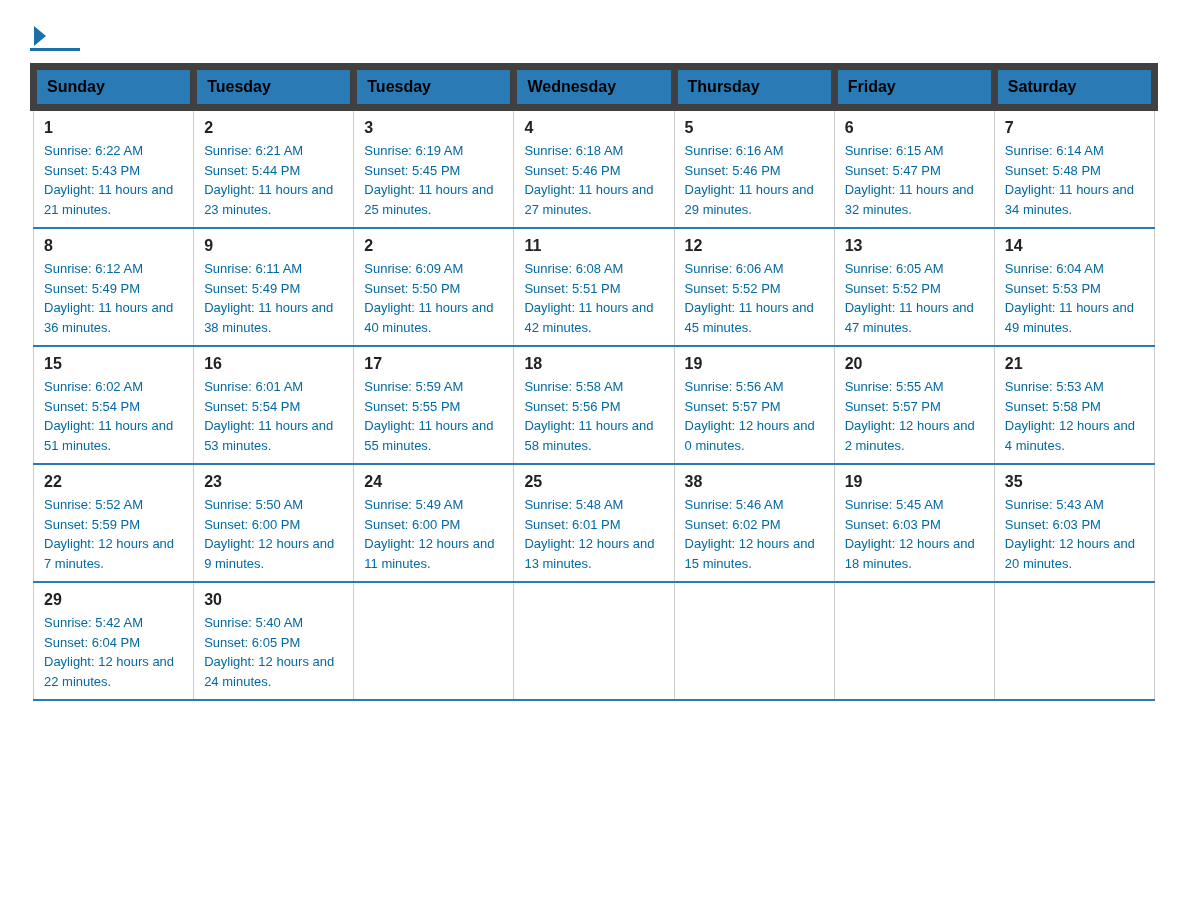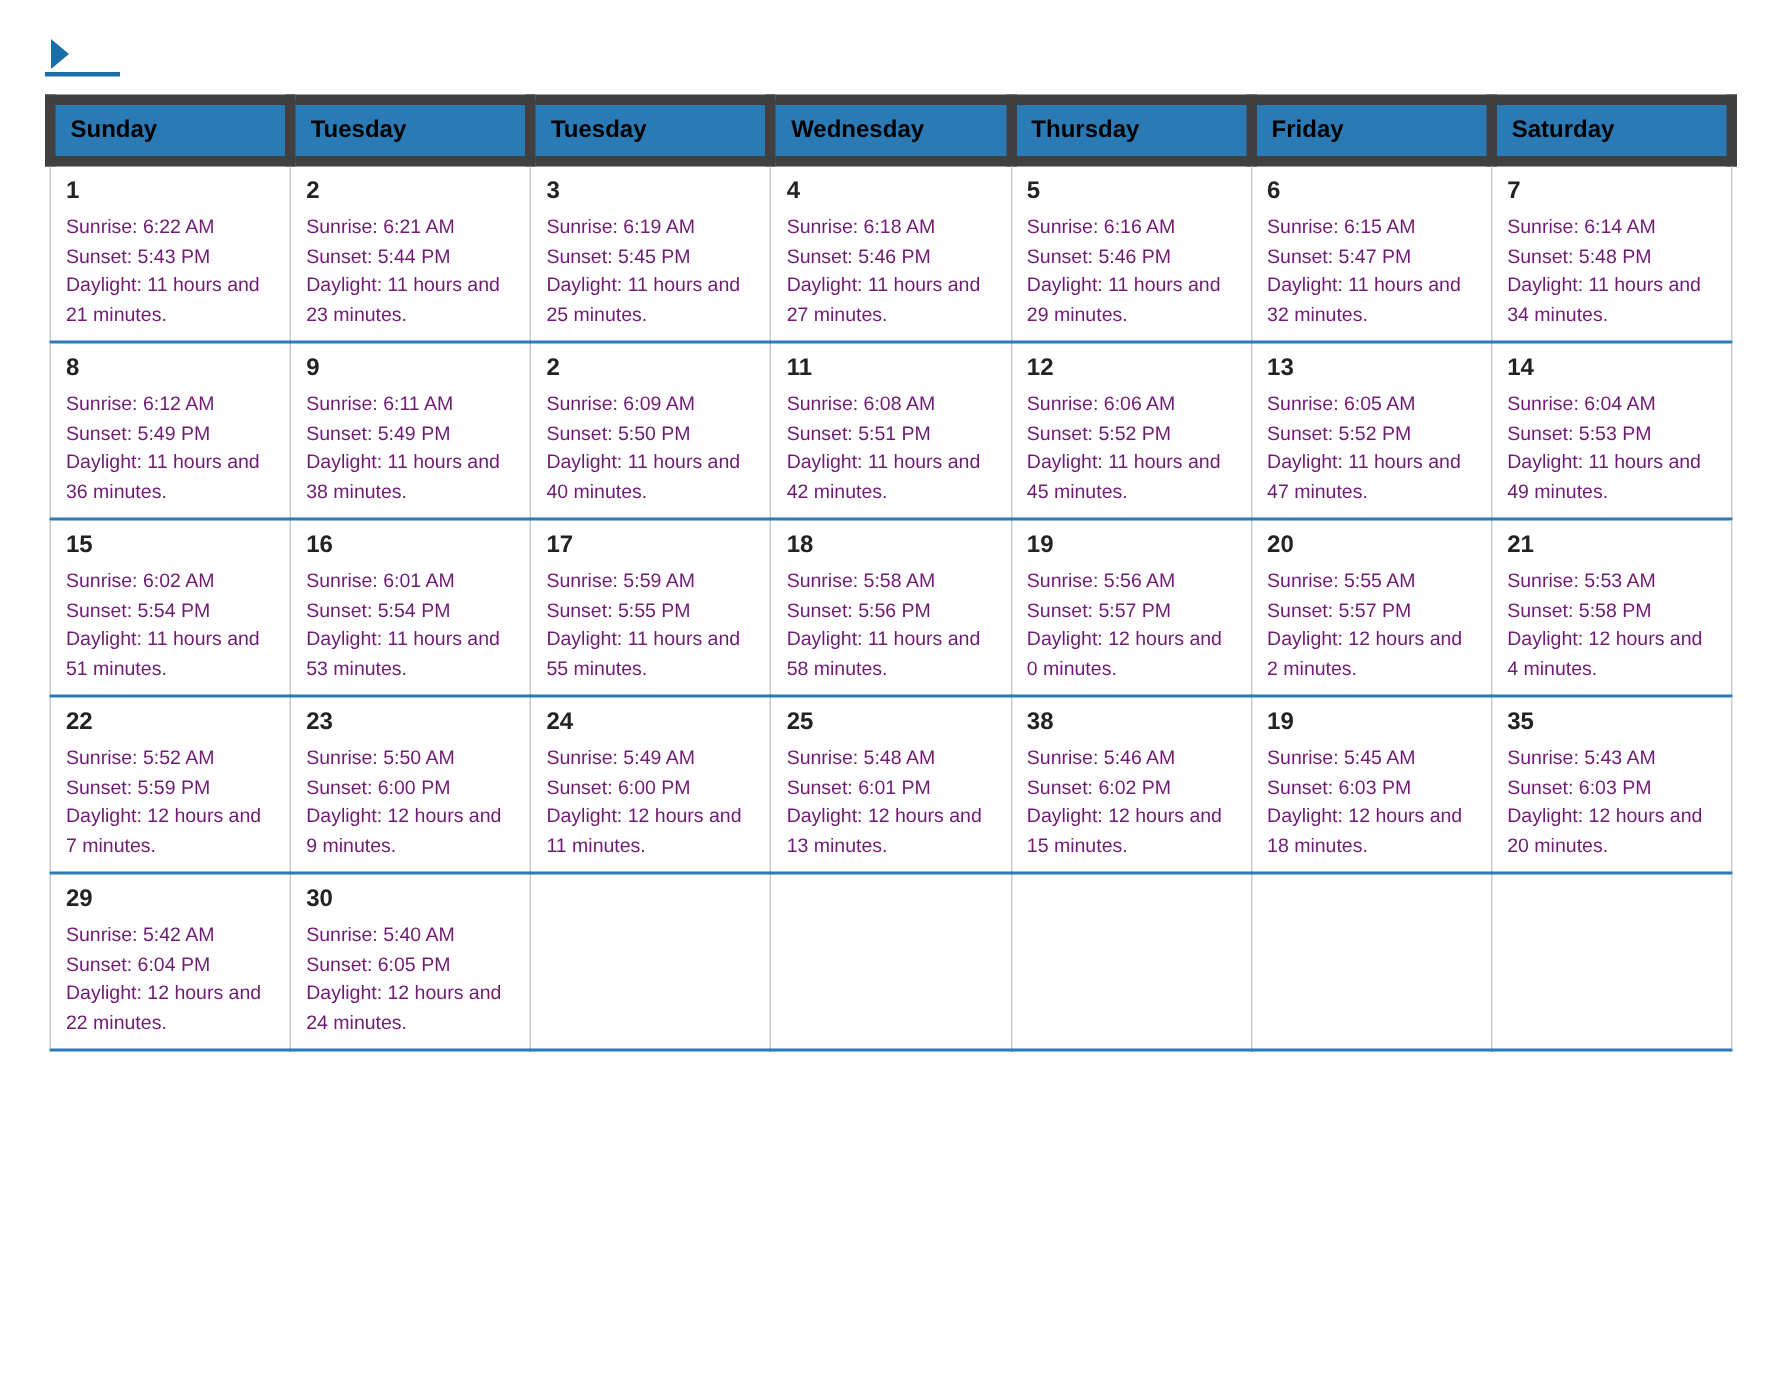--- a/index.html
+++ b/index.html
@@ -88,21 +88,21 @@
       border-bottom: 2px solid #2a7ab5;
     }
     .day-number {
       font-size: 16px;
       font-weight: bold;
       color: #222;
       margin-bottom: 4px;
     }
     .day-info {
       font-size: 13px;
-      color: #701a75;
+      color: #0369a1;
       line-height: 1.5;
     }
     .empty-cell {
       background: #fff;
     }
     .calendar tbody tr td:empty {
       background: #fff;
     }
   </style>
 </head>

